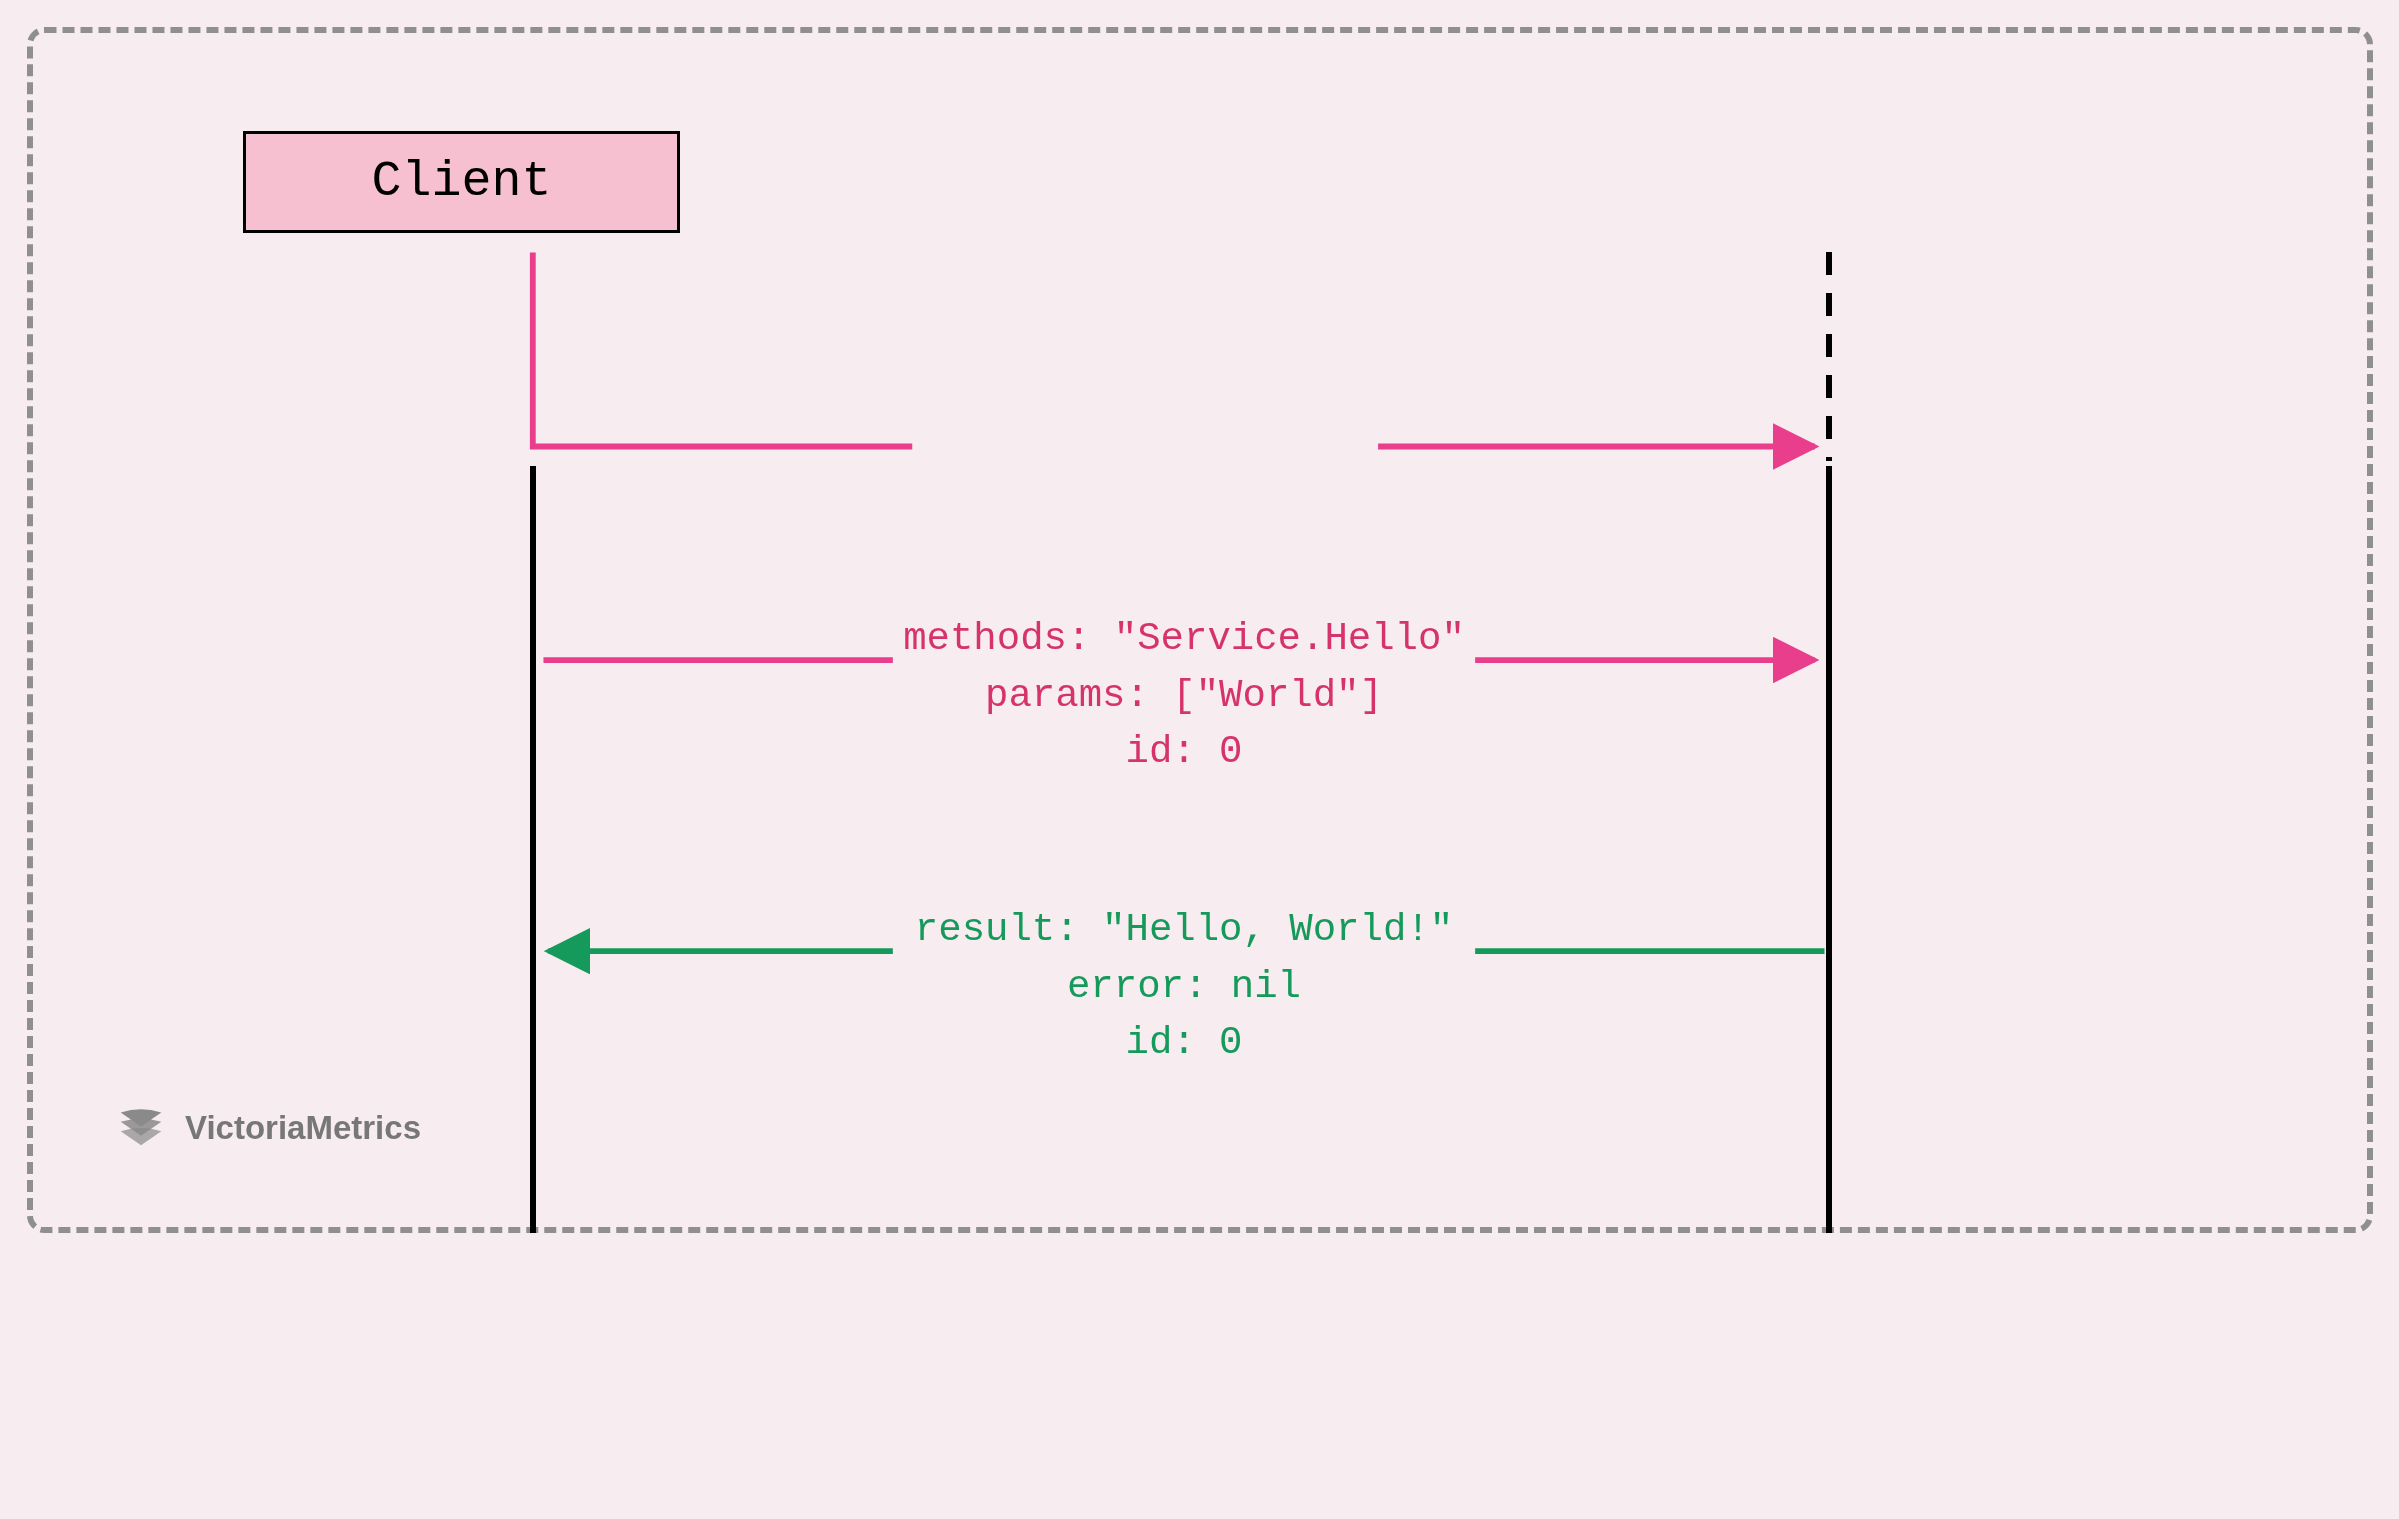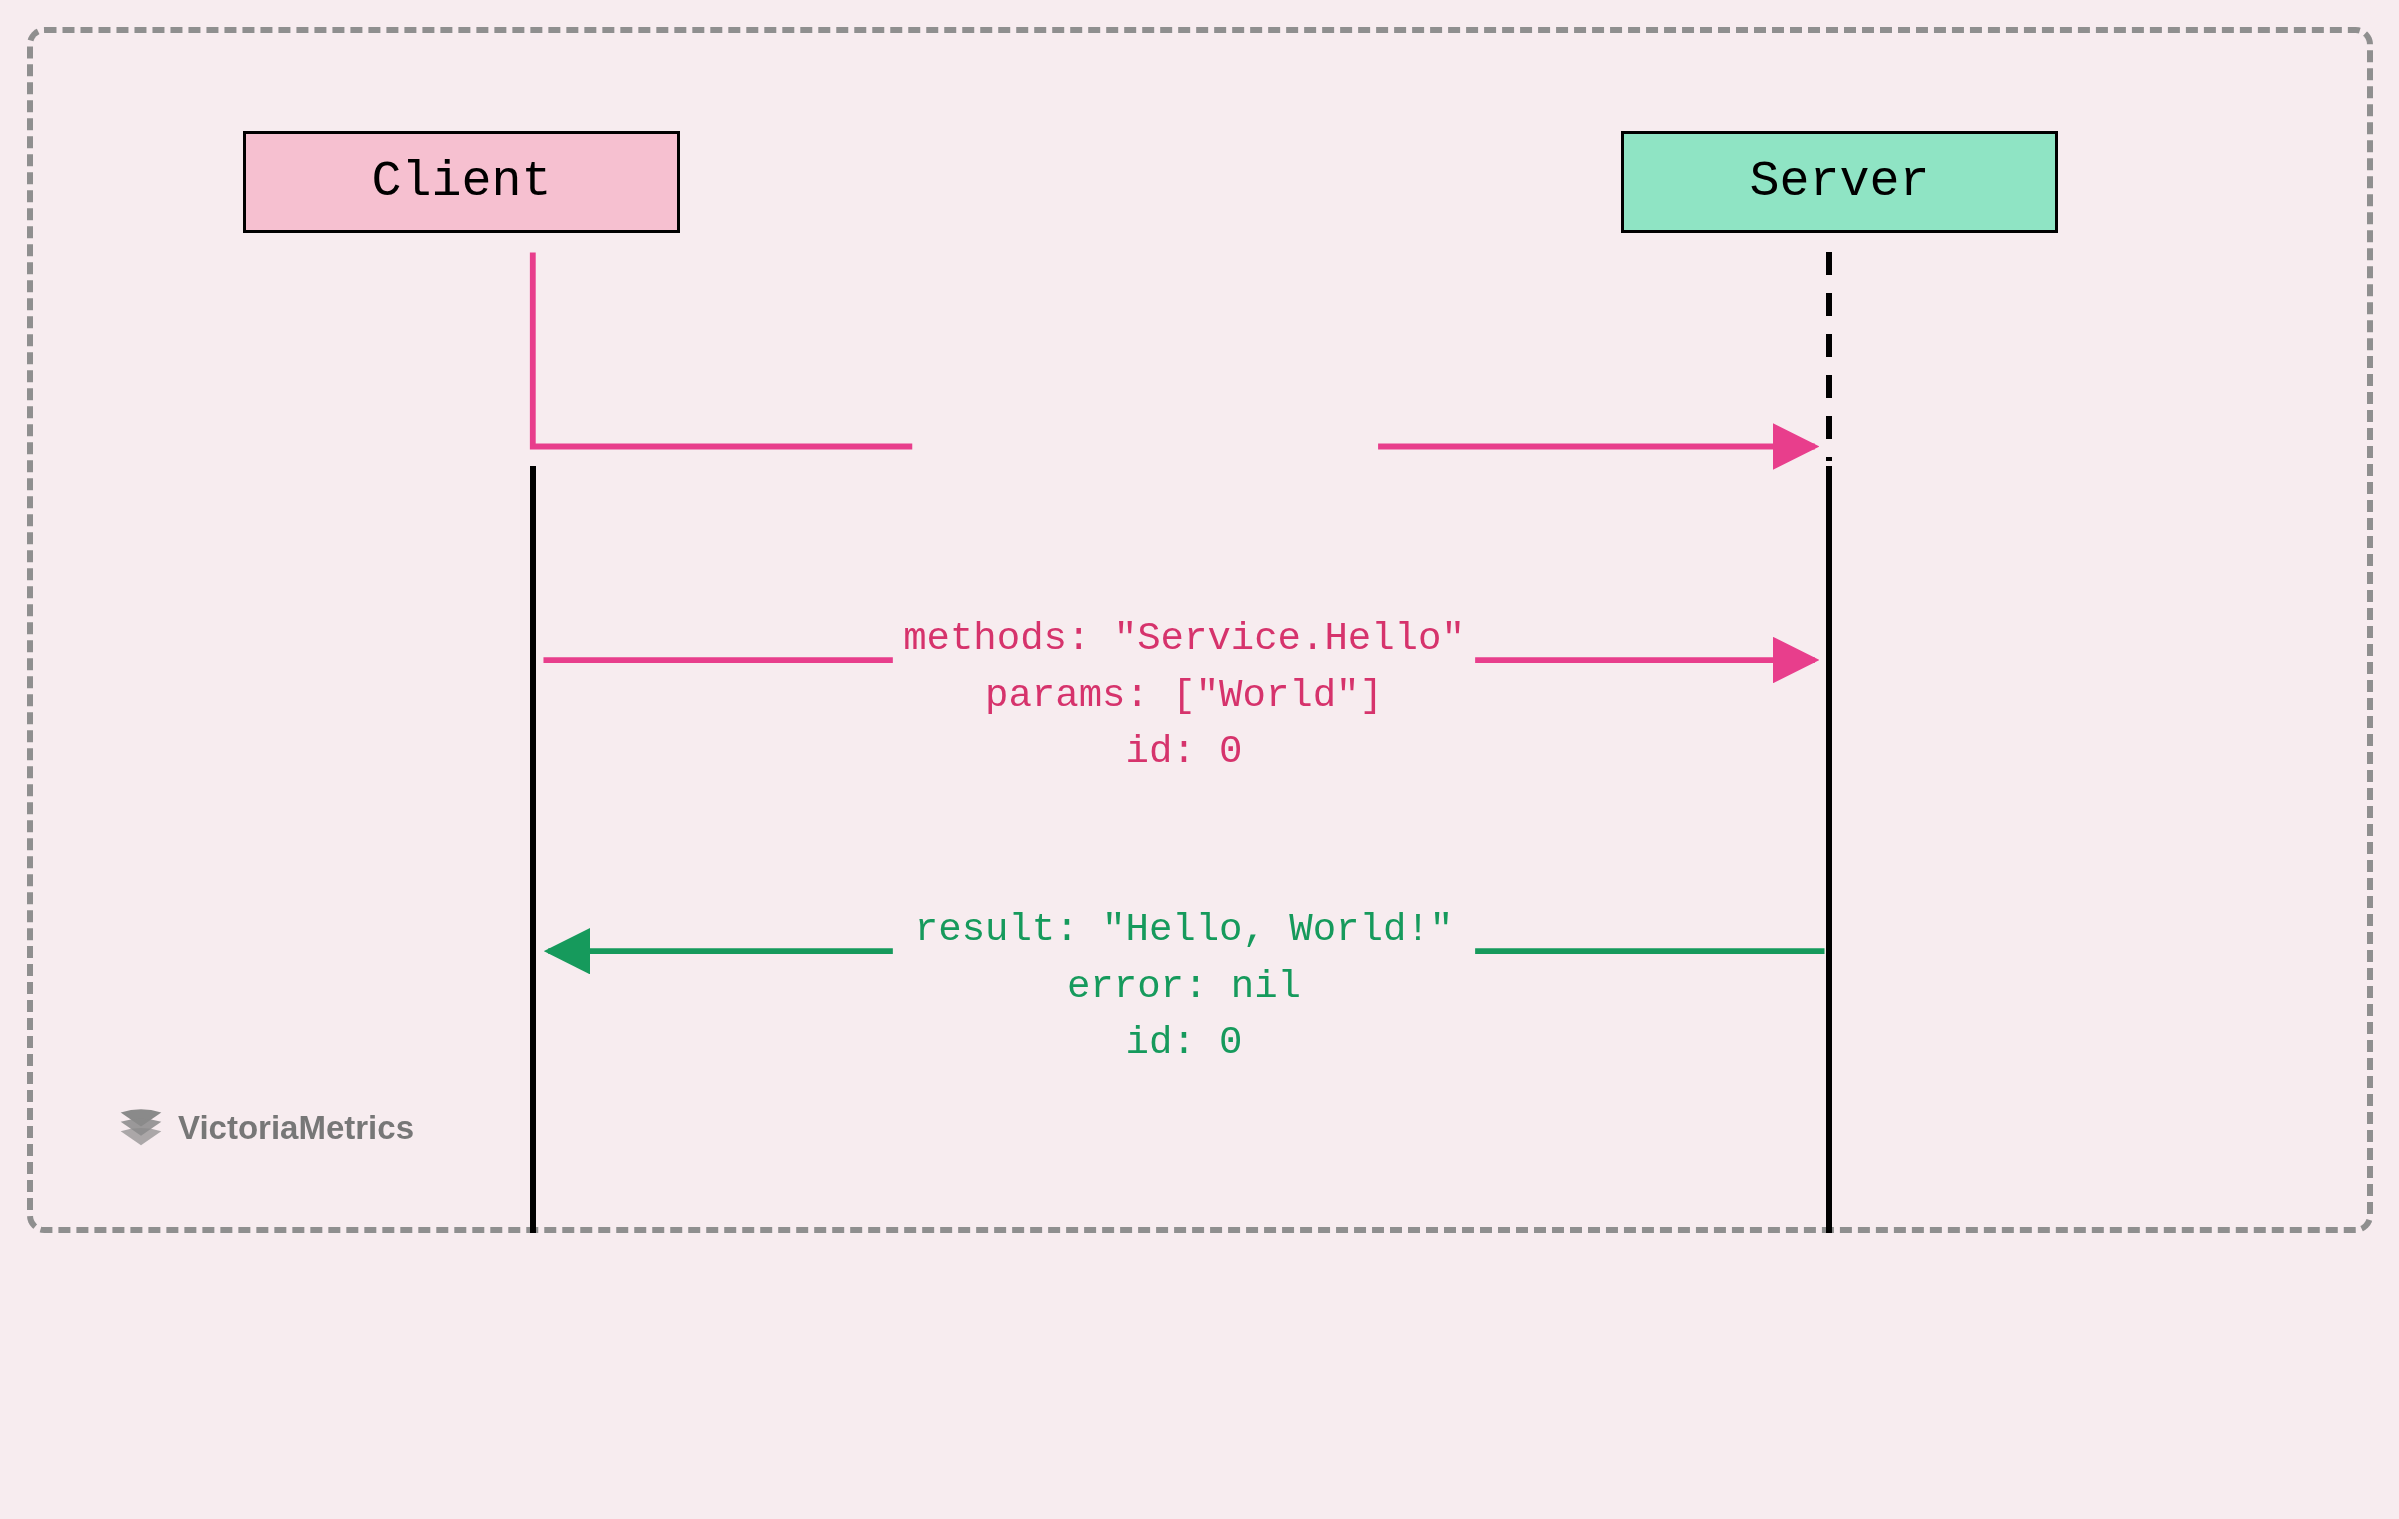--- a/index.html
+++ b/index.html
@@ -72,21 +72,21 @@
       #000 0, #000 23px,
       transparent 23px, transparent 41px
     );
   }
   .attribution {
     position: absolute;
     left: 116px;
     bottom: 107px;
     display: flex;
     align-items: center;
-    gap: 12px;
+    gap: 19px;
     color: #777;
   }
   .attribution svg { display: block; }
   .attribution-text {
     font-family: Arial, Helvetica, sans-serif;
     font-size: 33px;
     font-weight: 700;
     color: #777;
   }
   .msg-svg {
@@ -107,21 +107,20 @@
   .green { color: #169a5c; }
 </style>
 </head>
 <body>
 
 <div class="canvas">
 
   <div class="dashed-frame"></div>
 
   <div class="participant client-box">Client</div>
-  <div class="participant server-box">Server</div>
 
   <div class="server-dash"></div>
   <div class="lifeline client-line"></div>
   <div class="lifeline server-line"></div>
 
   <svg class="msg-svg" viewBox="0 0 2473 1566">
     <defs>
       <marker id="arrow-pink" viewBox="0 0 10 10" refX="9" refY="5" markerWidth="8" markerHeight="8" orient="auto-start-reverse">
         <path d="M0,0 L10,5 L0,10 z" fill="#e83e8c"></path>
       </marker>

